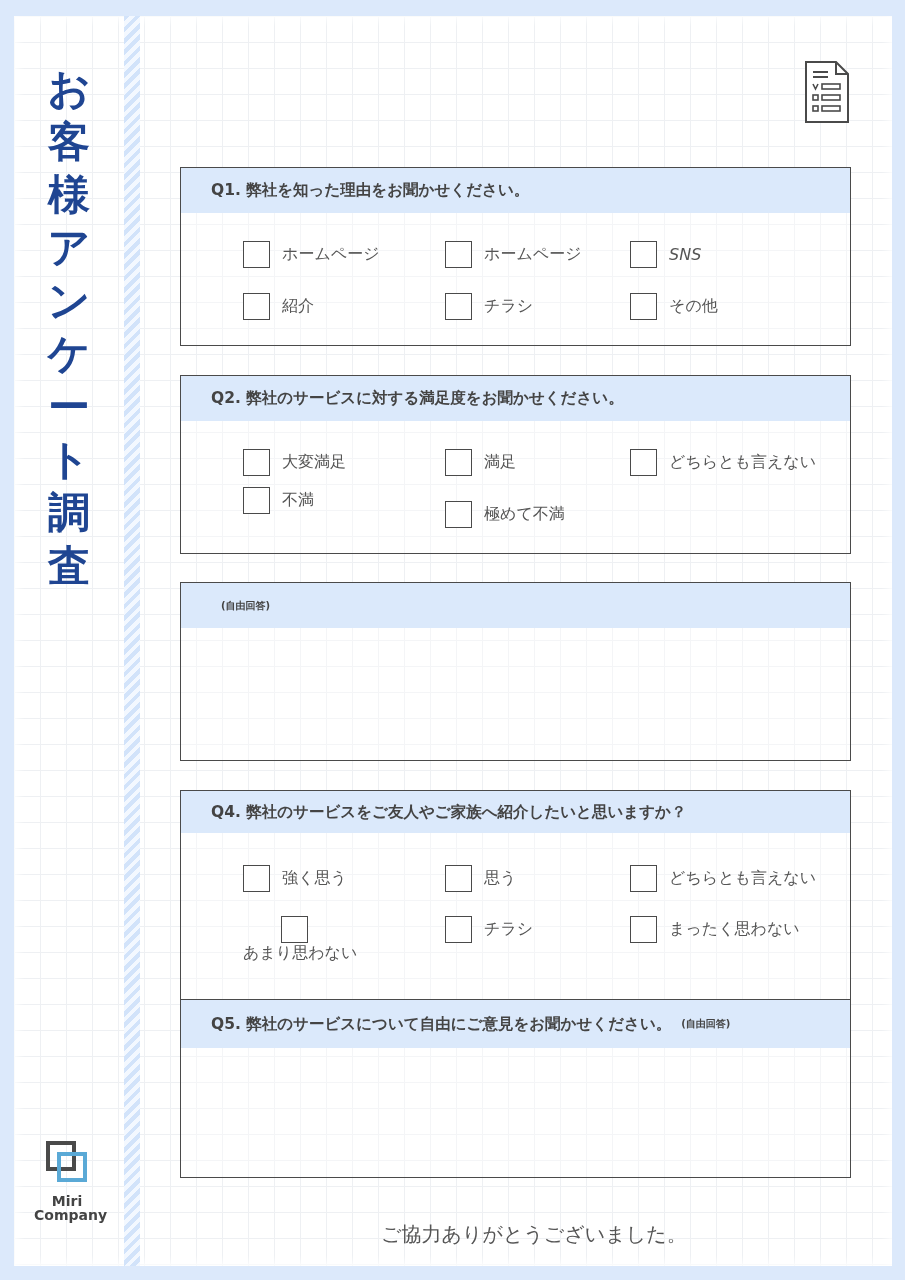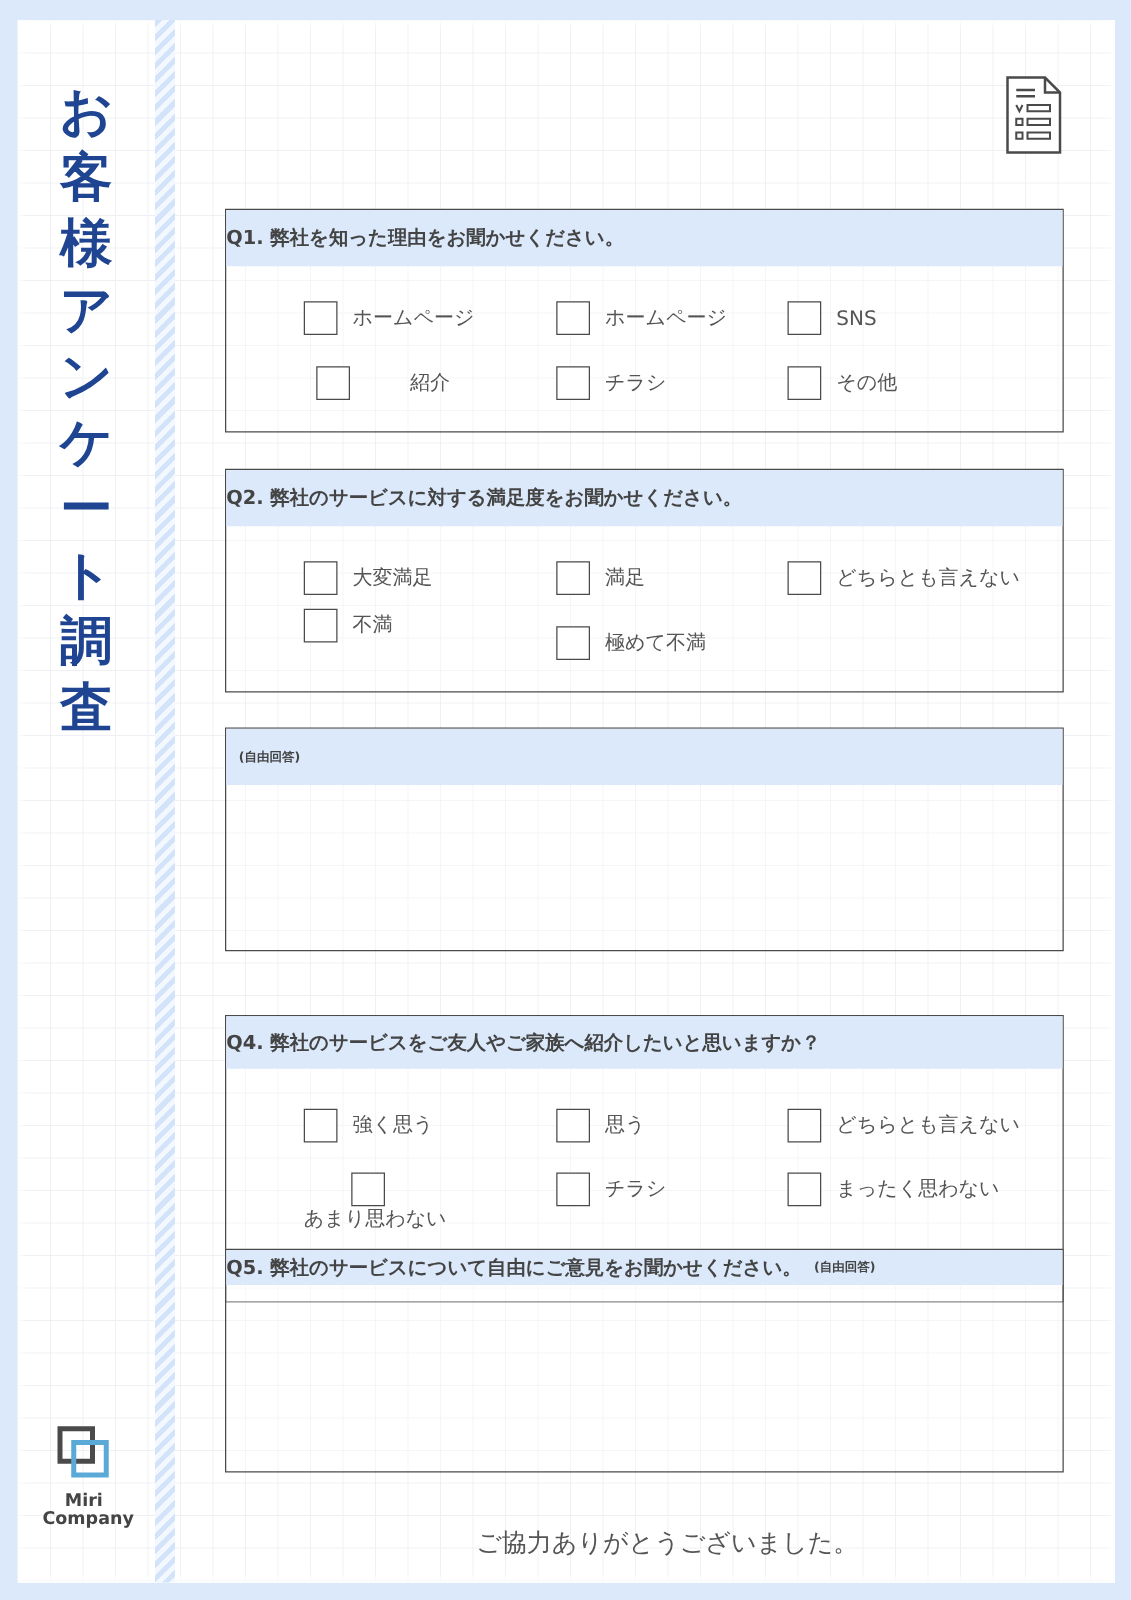--- a/index.html
+++ b/index.html
@@ -67,20 +67,21 @@
   .q {
     position: absolute;
     left: 166px;
     width: 671px;
     border: 1px solid #4a4a4a;
     background: rgba(255,255,255,0.35);
   }
   .q-head {
     height: 45px;
     background: #dbe9fb;
+    padding-left: 30px;
     display: flex; align-items: center;
     font-size: 15.5px;
     font-weight: bold;
     color: #444;
     white-space: nowrap;
     text-align: right;
   }
   .q-head .note { font-size: 10px; margin-left: 10px; font-weight: bold; }
   .opts {
     position: relative;
@@ -162,25 +163,25 @@
     </div>
     <div class="opts">
       <label class="opt" style="left:30px;top:28px;">
           <span class="cb"></span>
           <span>ホームページ</span>
         </label>
       <label class="opt" style="left:232px;top:28px;">
           <span class="cb"></span>
           <span>ホームページ</span>
         </label>
-      <label class="opt" style="left:417px;top:28px;">
+      <label class="opt" style="left:417px;top:28px;font-style:italic;">
           <span class="cb"></span>
           <span>SNS</span>
         </label>
-      <label class="opt" style="left:40px;top:80px;gap:36px;">
+      <label class="opt" style="left:30px;top:80px;">
           <span class="cb"></span>
           <span>紹介</span>
         </label>
       <label class="opt" style="left:232px;top:80px;">
           <span class="cb"></span>
           <span>チラシ</span>
         </label>
       <label class="opt" style="left:417px;top:80px;">
           <span class="cb"></span>
           <span>その他</span>
@@ -216,21 +217,21 @@
     </div>
   </div>
 
   <div class="q" style="top:566px;height:179px;">
     <div class="q-head">
       <span class="note">(自由回答)</span>
     </div>
     <div class="freearea" style="height:132px;"></div>
   </div>
 
-  <div class="q" style="top:796px;height:230px;">
+  <div class="q" style="top:774px;height:230px;">
     <div class="q-head" style="height:42px;">
       <span>Q4. 弊社のサービスをご友人やご家族へ紹介したいと思いますか？</span>
     </div>
     <div class="opts">
       <label class="opt" style="left:30px;top:32px;">
           <span class="cb"></span>
           <span>強く思う</span>
         </label>
       <label class="opt" style="left:232px;top:32px;">
           <span class="cb"></span>
@@ -249,21 +250,21 @@
           <span>チラシ</span>
         </label>
       <label class="opt" style="left:417px;top:83px;">
           <span class="cb"></span>
           <span>まったく思わない</span>
         </label>
     </div>
   </div>
 
   <div class="q" style="top:983px;height:179px;">
-    <div class="q-head" style="height:28px;">
+    <div class="q-head" style="height:48px;">
       <span>Q5.  弊社のサービスについて自由にご意見をお聞かせください。</span>
       <span class="note">(自由回答)</span>
     </div>
     <div class="freearea" style="height:135px;"></div>
   </div>
 
   <div class="thanks">ご協力ありがとうございました。</div>
 </div>
 
 </body></html>

